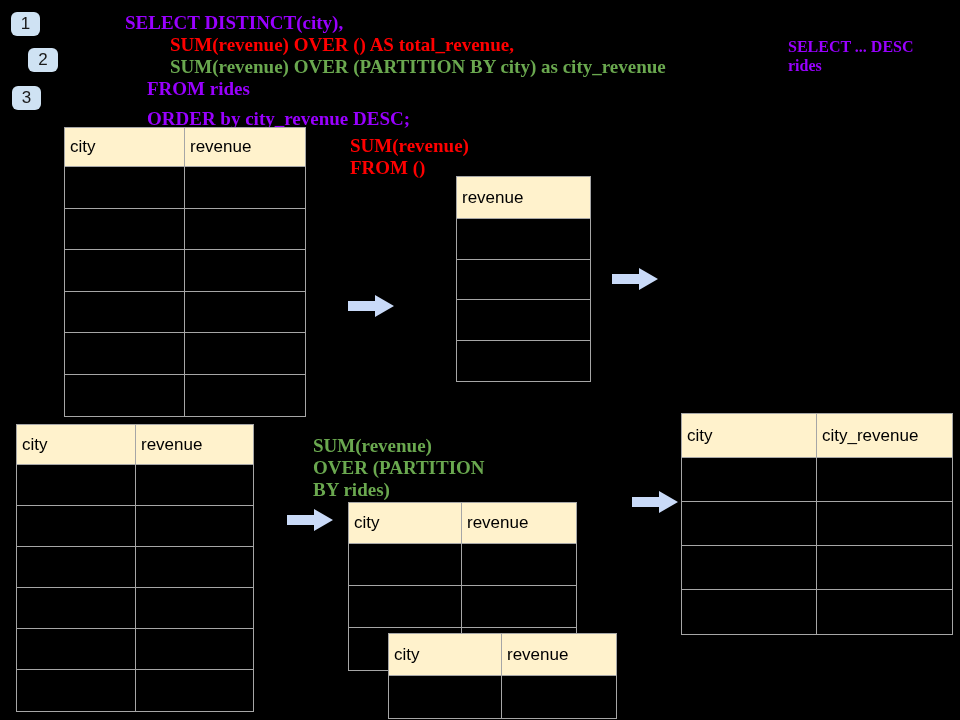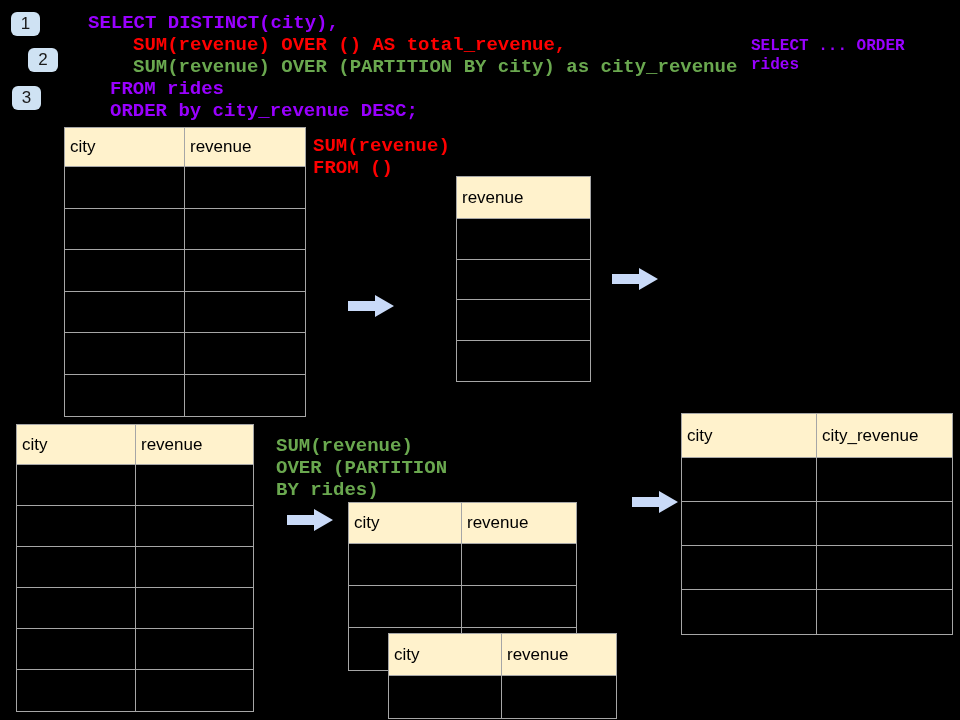--- a/index.html
+++ b/index.html
@@ -8,22 +8,22 @@
     --table-border:#a6a6a6; --text-dark:#1a1a1a;
   }
   html,body{margin:0;padding:0;}
   body{background:var(--bg);}
   .canvas{
     position:relative; width:960px; height:720px; overflow:hidden;
     background:var(--bg); font-family:"Liberation Sans",sans-serif;
   }
   
   .code{
-    position:absolute; font-family:Liberation Mono, monospace; font-weight:bold;
-    font-size:19px; line-height:22px; white-space:pre; letter-spacing:0;
+    position:absolute; font-family:Liberation Serif, serif; font-weight:bold;
+    font-size:19px; line-height:22px; white-space:pre; letter-spacing:0;margin-left:37px;
   }
   .code.small{font-size:16px; line-height:19px;}
   .c-purple{color:var(--purple);} .c-red{color:var(--red);} .c-green{color:var(--green);}
   
   .badge{
     position:absolute; background:var(--badge-blue); border-radius:6px;
     display:flex; align-items:center; justify-content:center;
     color:var(--text-dark); font-size:17px;
   }
   
@@ -56,23 +56,23 @@
 <div class="canvas">
 
   <div class="badge" style="left:11px; top:12px; width:29px; height:24px;">1</div>
   <div class="badge" style="left:28px; top:48px; width:30px; height:24px;">2</div>
   <div class="badge" style="left:12px; top:86px; width:29px; height:24px;">3</div>
 
   <div class="code c-purple" style="left:88px; top:12px;">SELECT DISTINCT(city),</div>
   <div class="code c-red" style="left:133px; top:34px;">SUM(revenue) OVER () AS total_revenue,</div>
   <div class="code c-green" style="left:133px; top:56px;">SUM(revenue) OVER (PARTITION BY city) as city_revenue</div>
   <div class="code c-purple" style="left:110px; top:78px;">FROM rides</div>
-  <div class="code c-purple" style="left:110px; top:100px;">ORDER by city_revenue DESC;</div>
-
-  <div class="code small c-purple" style="left:751px; top:37px;">SELECT ... ORDER</div>
+  <div class="code c-purple" style="left:110px; top:108px;">ORDER by city_revenue DESC;</div>
+
+  <div class="code small c-purple" style="left:751px; top:37px;">SELECT ... DESC</div>
   <div class="code small c-purple" style="left:751px; top:56px;">rides</div>
 
   <div class="tbl" style="left:64px; top:127px; width:242px; --cols:120px 1fr; --hh:39px; --rh:41.5px;">
     <div class="thead">
       <div class="th">city</div>
       <div class="th">revenue</div>
     </div>
     <div>
         <div class="tr">
           <div class="td"></div>

